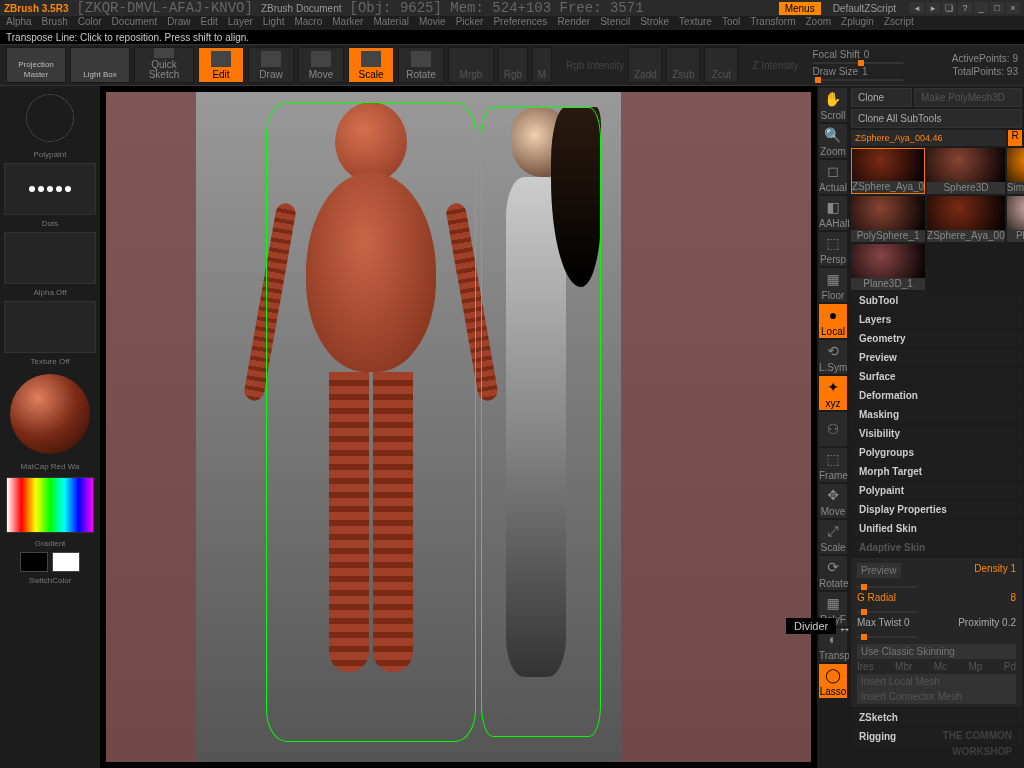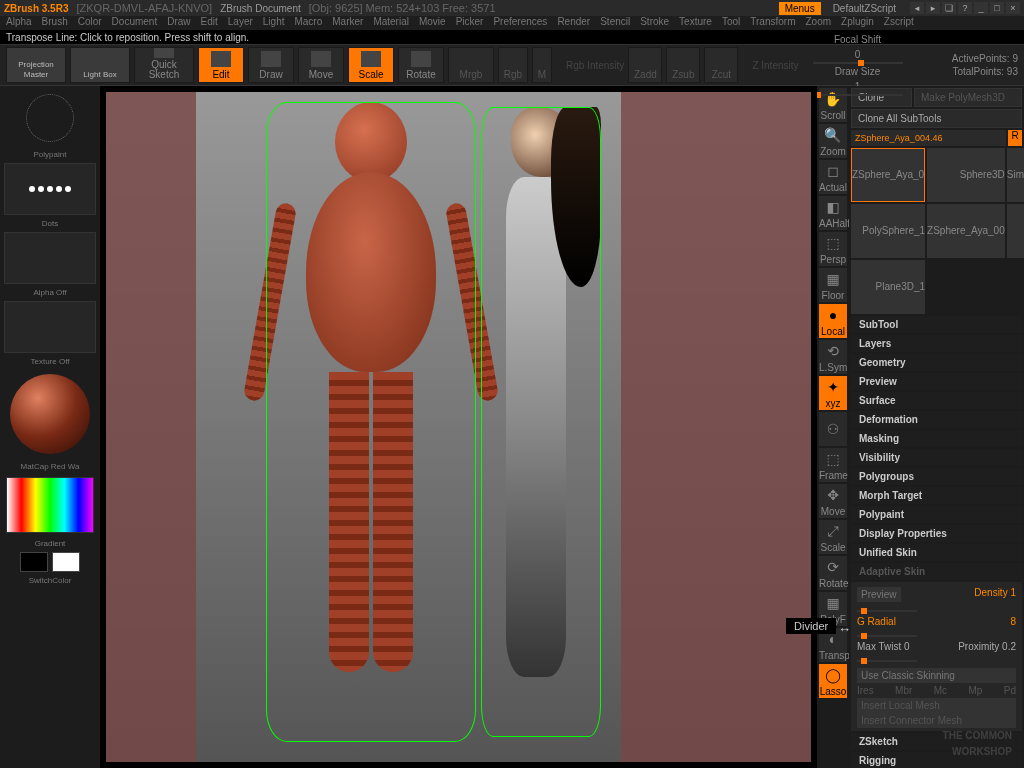--- a/index.html
+++ b/index.html
@@ -1,35 +1,35 @@
 <!DOCTYPE html>
 <html><head>
 <meta charset="utf-8">
 <style>
 * { margin: 0; padding: 0; box-sizing: border-box; font-family: Arial, sans-serif; font-size: 10px; }
 body { width: 1024px; height: 768px; background: #1a1a1a; color: #999; overflow: hidden; position: relative; }
 .titlebar { height: 16px; background: #2a2a2a; display: flex; align-items: center; padding: 0 4px; gap: 8px; }
 .titlebar .app { color: #ff8800; font-weight: bold; }
-.titlebar .lic { color: #666; font-size: 11px; }
+.titlebar .lic { color: #666; font-size: 14px; font-family: Liberation Mono, monospace; }
 .titlebar .spacer { flex: 1; }
 .menus-btn { background: #ff8800; color: #000; padding: 1px 6px; margin-left: auto; }
 .sys-icons { display: flex; gap: 2px; }
 .sys-icons div { width: 14px; height: 12px; background: #333; color: #aaa; text-align: center; line-height: 12px; font-size: 9px; }
 .menubar { height: 14px; background: #1e1e1e; display: flex; gap: 10px; padding: 0 6px; color: #777; font-size: 9px; }
 .menubar span { cursor: pointer; }
 .hintbar { height: 14px; background: #000; color: #ccc; padding: 0 6px; font-size: 10px; display: flex; align-items: center; }
 .toolbar { height: 42px; background: #222; display: flex; align-items: center; padding: 2px 6px; gap: 4px; border-top: 1px solid #333; border-bottom: 1px solid #333; }
 .tb-btn { width: 46px; height: 36px; background: #2a2a2a; color: #888; text-align: center; display: flex; flex-direction: column; justify-content: flex-end; align-items: center; padding-bottom: 2px; font-size: 8px; border: 1px solid #1a1a1a; }
 .tb-btn .ic { width: 20px; height: 16px; background: #444; margin-bottom: 2px; }
 .tb-btn.active { background: #ff7700; color: #000; }
 .tb-btn.light { background: #3a3a3a; color: #bbb; }
 .tb-btn.dim { color: #555; }
 .tb-wide { width: 60px; line-height: 10px; }
 .slider-group { display: flex; flex-direction: column; gap: 2px; font-size: 9px; color: #888; margin-left: 10px; }
-.slider-group .row { display: flex; align-items: center; gap: 4px; flex-direction: column; }
+.slider-group .row { display: flex; align-items: flex-start; gap: 4px; }
 .slider-group .bar { width: 90px; height: 2px; background: #333; position: relative; }
 .slider-group .bar .knob { position: absolute; top: -2px; width: 6px; height: 6px; background: #ff7700; }
 .stats { margin-left: auto; color: #888; display: flex; flex-direction: column; gap: 2px; font-size: 9px; text-align: right; }
 .main { display: flex; height: 682px; }
 .left-panels { width: 100px; background: #1c1c1c; padding: 4px; display: flex; flex-direction: column; gap: 4px; }
 .panel-slot { width: 92px; height: 52px; background: #262626; color: #666; text-align: center; line-height: 52px; font-size: 9px; border: 1px solid #333; }
 .panel-label { text-align: center; font-size: 8px; color: #777; }
 .mat-sphere { width: 80px; height: 80px; border-radius: 50%; background: radial-gradient(circle at 35% 30%, #e08060, #7a2a15 50%, #2a0a05); margin: 4px auto; }
 .color-picker { width: 88px; height: 56px; background: linear-gradient(to right, #fff, #f00, #ff0, #0f0, #0ff, #00f, #f0f); margin: 2px auto; border: 1px solid #333; }
 .swatches { display: flex; gap: 4px; justify-content: center; }
@@ -56,21 +56,21 @@
 .shelf-btn .ic { font-size: 14px; flex: 1; display: flex; align-items: center; justify-content: center; color: #888; }
 .shelf-btn.active { background: #ff7700; color: #000; }
 .shelf-btn.active .ic { color: #000; }
 .right-panels { width: 175px; background: #1c1c1c; padding: 2px; display: flex; flex-direction: column; gap: 2px; overflow-y: auto; }
 .rp-btn { background: #2a2a2a; color: #aaa; padding: 3px 6px; font-size: 10px; border: 1px solid #333; }
 .rp-btn.tall { padding: 4px 6px; }
 .tool-row { display: flex; gap: 2px; align-items: center; }
 .tool-active { flex: 1; background: #2a2a2a; color: #ff8800; padding: 3px 4px; font-size: 9px; }
 .swap-btn { width: 14px; height: 16px; background: #ff7700; color: #000; text-align: center; }
 .tool-grid { display: grid; grid-template-columns: 1fr 1fr 1fr; gap: 2px; }
-.tool-cell { height: 54px; background: #333; display: flex; flex-direction: row; align-items: center; justify-content: flex-end; font-size: 7px; color: #888; padding-bottom: 1px; }
+.tool-cell { height: 46px; background: #333; display: flex; flex-direction: column; align-items: center; justify-content: flex-end; font-size: 7px; color: #888; padding-bottom: 1px; }
 .tool-cell .thumb { width: 100%; flex: 1; }
 .tool-cell.sel { border: 1px solid #ff7700; }
 .accordion { background: #1e1e1e; color: #ccc; padding: 3px 8px; font-size: 10px; font-weight: bold; }
 .accordion.dim { color: #555; }
 .sub-panel { background: #262626; padding: 3px 6px; color: #aaa; font-size: 9px; }
 .sub-panel .row { display: flex; justify-content: space-between; padding: 2px 0; }
 .sub-panel .mini-btn { background: #333; padding: 2px 4px; color: #777; }
 .sub-panel .slider { width: 60px; height: 2px; background: #333; display: inline-block; position: relative; }
 .sub-panel .slider::after { content: ''; position: absolute; left: 4px; top: -2px; width: 6px; height: 6px; background: #ff7700; }
 .divider-label { position: absolute; left: 786px; top: 618px; background: #000; color: #ccc; padding: 2px 8px; font-size: 11px; }

